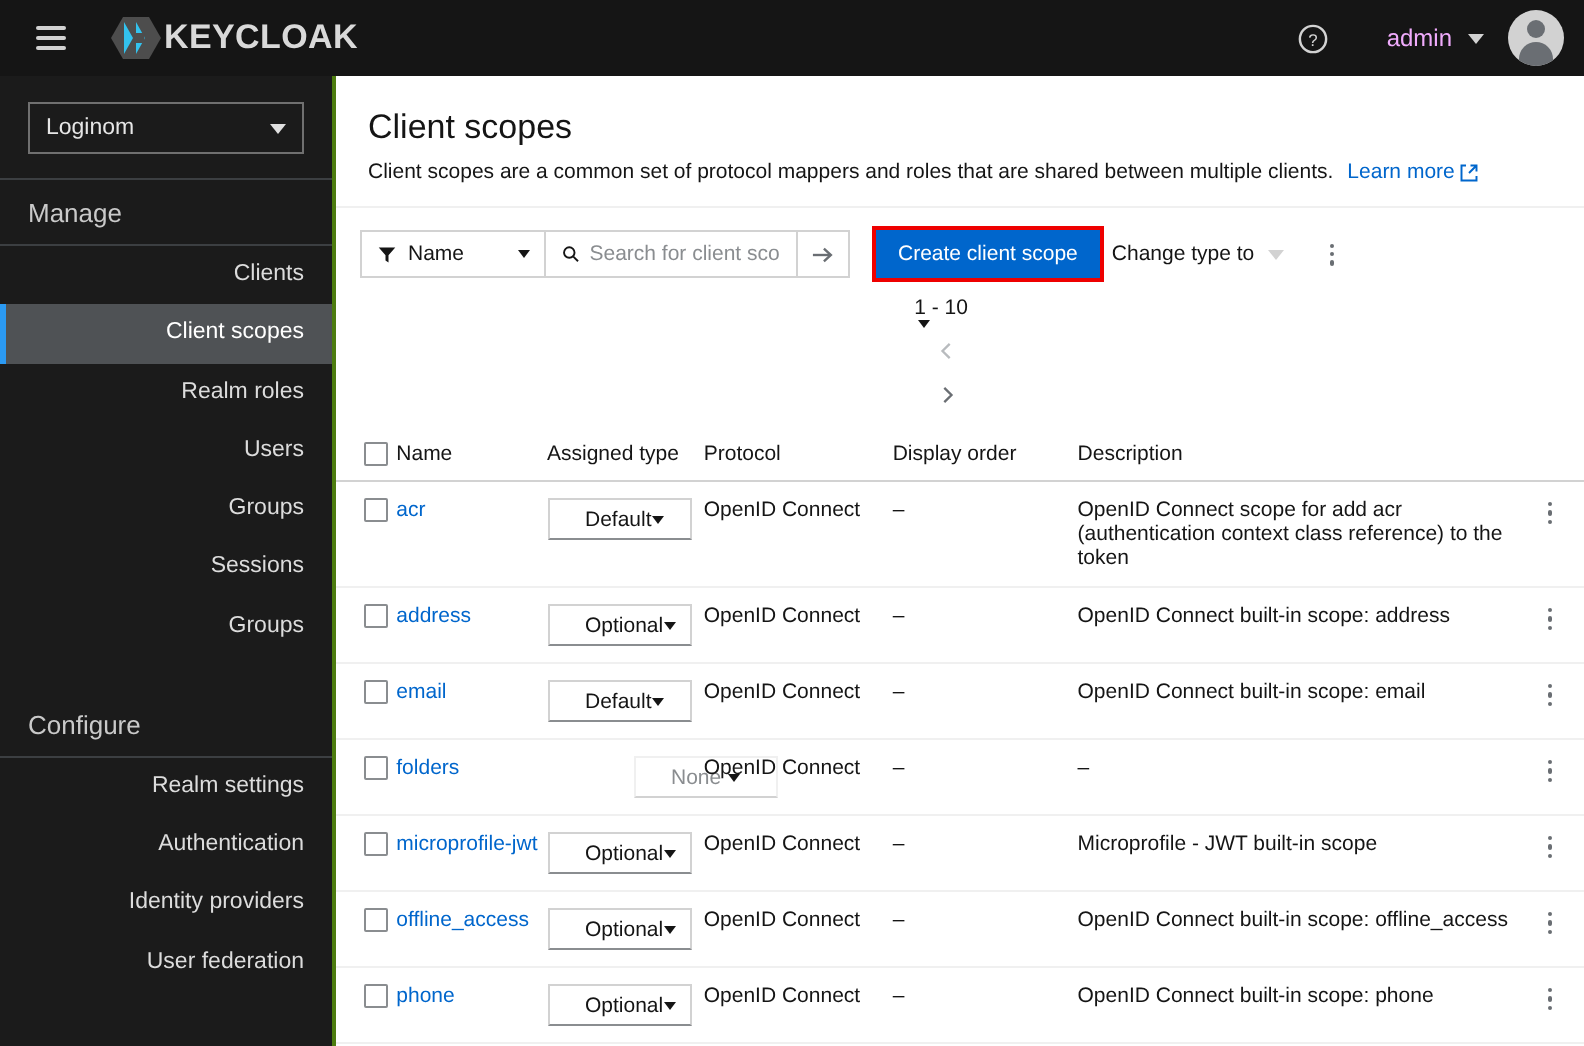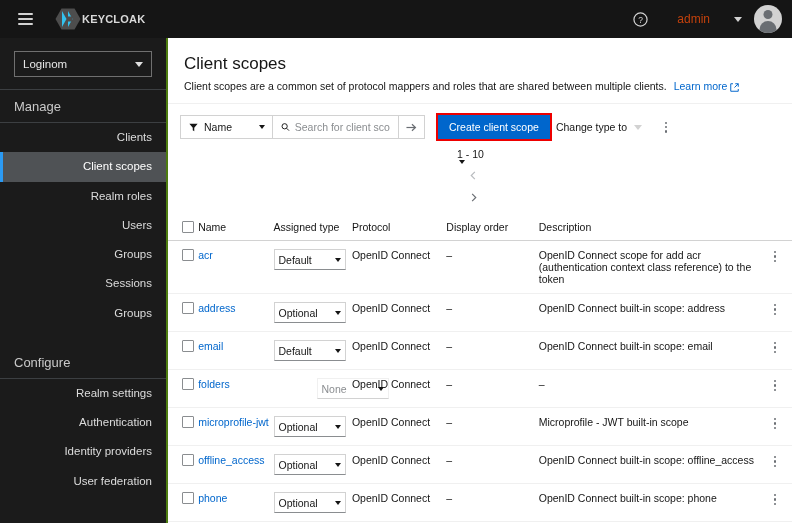--- a/index.html
+++ b/index.html
@@ -25,32 +25,32 @@
     gap: 3px; cursor: pointer; margin-left: 6px;
   }
   .hamburger span {
     display: block; width: 15px; height: 1.7px; background: #d2d2d2; border-radius: 1px;
   }
   .brand {
     display: flex; align-items: center; margin-left: 11px; gap: 0px;
   }
   .brand-mark { width: 26px; height: 24px; display: block; }
   .brand-text {
-    font-size: 11px; font-weight: bold; color: #d9d9d9;
+    font-size: 17px; font-weight: bold; color: #d9d9d9;
     letter-spacing: 0.2px; margin-left: 1px;
   }
   .masthead-right {
     margin-left: auto; display: flex; align-items: center; gap: 0px; padding-right: 10px;
   }
   .help-btn {
     width: 30px; height: 30px; display: flex; align-items: center; justify-content: center;
     cursor: pointer; margin-right: 22px;
   }
   .user-menu {
-    display: flex; align-items: center; gap: 24px; cursor: pointer; color: #c2410c;
+    display: flex; align-items: center; gap: 8px; cursor: pointer; color: #f0abfc;
     font-size: 12px; margin-right: 12px;
   }
   .caret-down {
     width: 0; height: 0;
     border-left: 4px solid transparent; border-right: 4px solid transparent;
     border-top: 5px solid #d2d2d2;
   }
   .avatar {
     width: 28px; height: 28px; border-radius: 50%;
     background: #d2d2d2; position: relative; overflow: hidden;
@@ -196,21 +196,21 @@
   .col-desc { width: 222px; }
   .col-kebab { width: 30px; }
   .chk {
     width: 12px; height: 12px; border: 1px solid #8a8d90; border-radius: 1px;
     background: #fff; display: block; cursor: pointer;
   }
   .link { color: #0066cc; text-decoration: none; cursor: pointer; word-break: break-word; }
   .type-select {
     display: inline-flex; align-items: center; width: 72px; height: 21px;
     border: 1px solid #d2d2d2; border-bottom: 1px solid #8a8d90;
-    background: #fff; padding: 0 4px; font-size: 10.5px; color: #151515;
+    background: #fff; padding: 0 18px; font-size: 10.5px; color: #151515;
     cursor: pointer;
   }
   .type-select.none { color: #8a8d90; border-color: #f0f0f0; border-bottom-color: #d2d2d2; margin-left: 43px; }
   .type-select .caret-down {
     margin-left: auto; border-top-color: #151515;
     border-left-width: 3.5px; border-right-width: 3.5px; border-top-width: 4.5px;
   }
   .type-select.none .caret-down { border-top-color: #151515; }
   .row-kebab {
     display: flex; flex-direction: column; align-items: center; gap: 2px;

